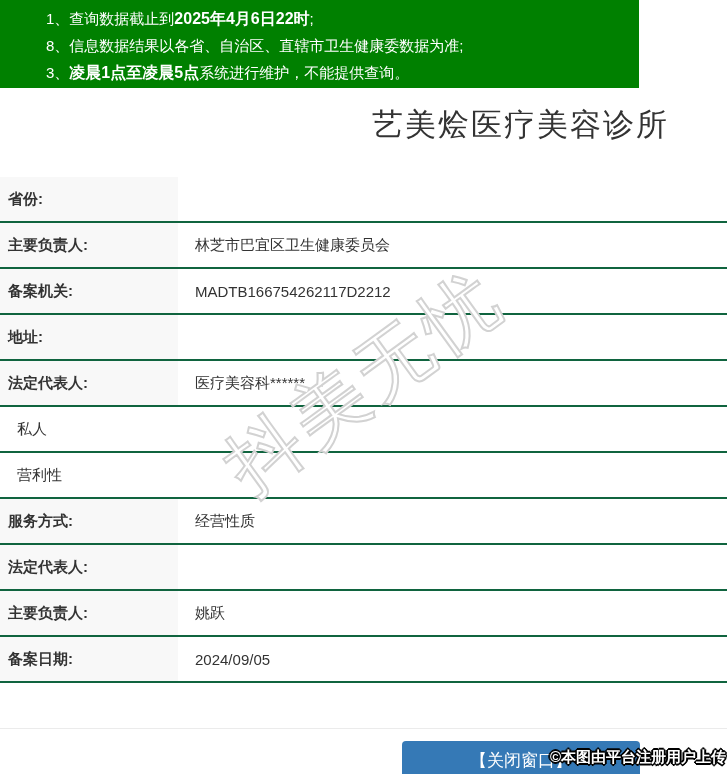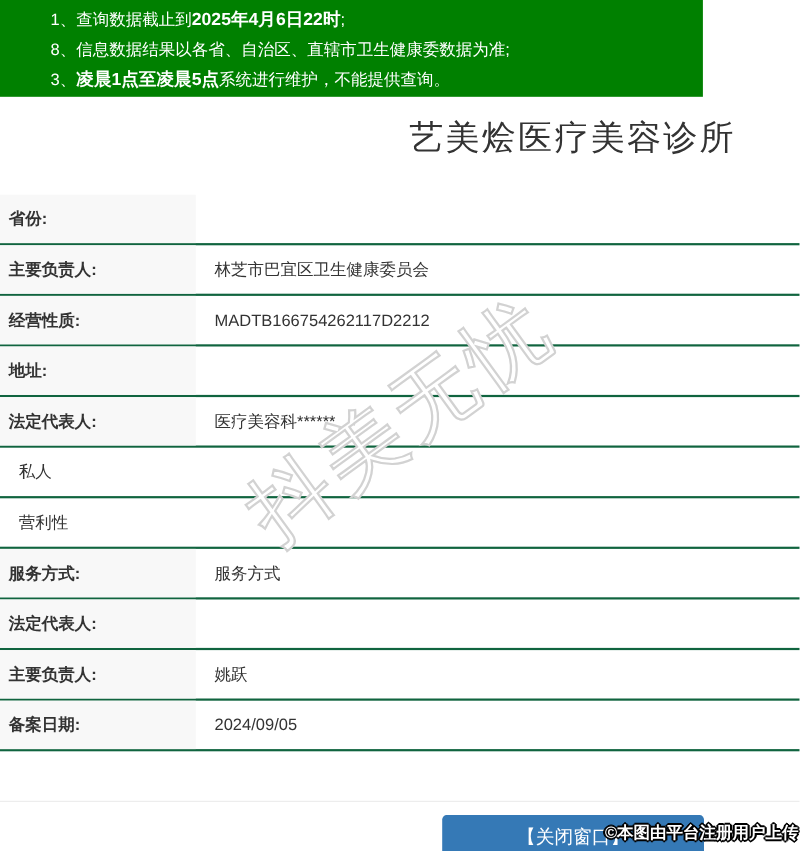--- a/index.html
+++ b/index.html
@@ -85,39 +85,39 @@
 
 <div class="info-table">
   <div class="row">
     <div class="cell-label">省份:</div>
   </div>
   <div class="row">
     <div class="cell-label">主要负责人:</div>
     <div class="cell-value">林芝市巴宜区卫生健康委员会</div>
   </div>
   <div class="row">
-    <div class="cell-label">经营性质:</div>
+    <div class="cell-label">备案机关:</div>
     <div class="cell-value">MADTB166754262117D2212</div>
   </div>
   <div class="row">
     <div class="cell-label">地址:</div>
   </div>
   <div class="row">
     <div class="cell-label">法定代表人:</div>
     <div class="cell-value">医疗美容科******</div>
   </div>
   <div class="row">
     <div class="cell-value">私人</div>
   </div>
   <div class="row">
     <div class="cell-value">营利性</div>
   </div>
   <div class="row">
     <div class="cell-label">服务方式:</div>
-    <div class="cell-value">服务方式</div>
+    <div class="cell-value">经营性质</div>
   </div>
   <div class="row">
     <div class="cell-label">法定代表人:</div>
     <div class="cell-value"></div>
   </div>
   <div class="row">
     <div class="cell-label">主要负责人:</div>
     <div class="cell-value">姚跃</div>
   </div>
   <div class="row">

